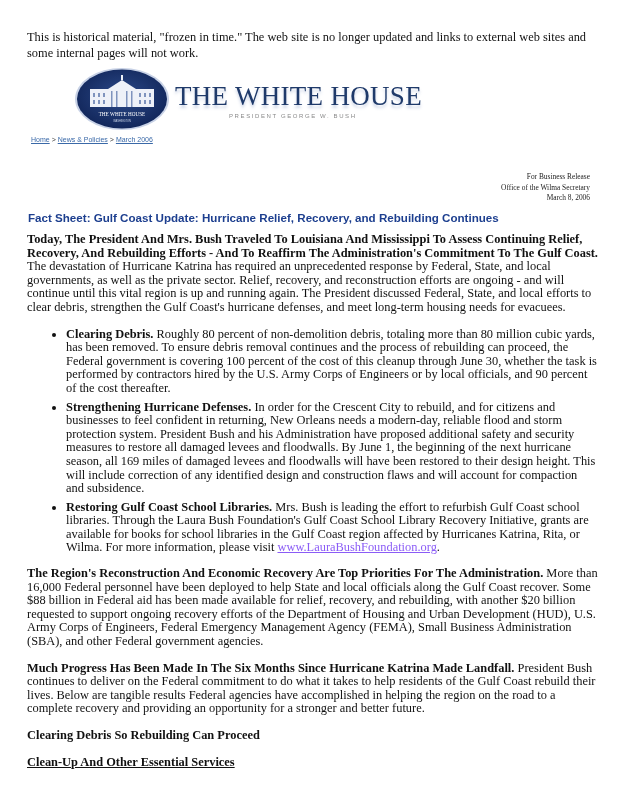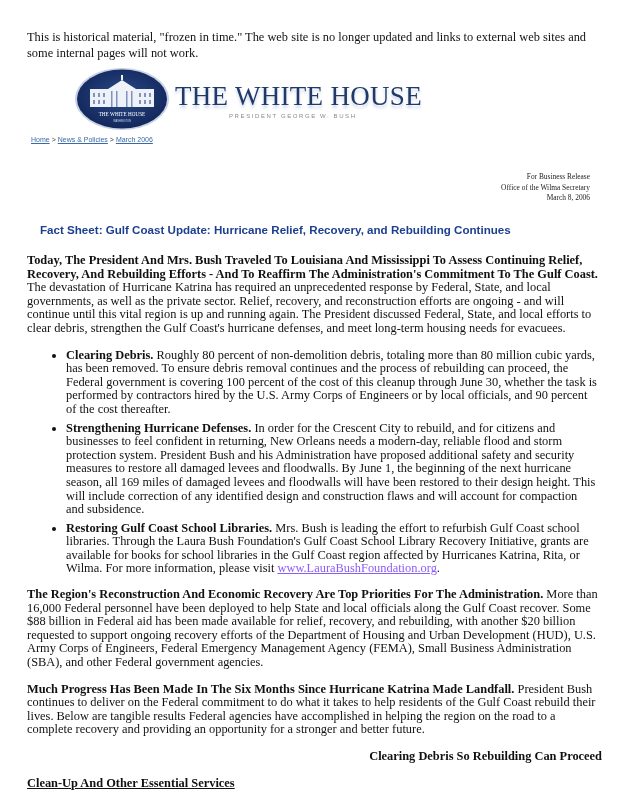--- a/index.html
+++ b/index.html
@@ -36,29 +36,29 @@
     .release {
       position: absolute; right: 28px; top: 172px; text-align: right;
       font-size: 7.4px; line-height: 10.6px; color: #222;
     }
     .headline {
       position: absolute; left: 28px; top: 211px; white-space: nowrap;
       font-family: "Liberation Sans", sans-serif; font-weight: bold;
       font-size: 11.6px; color: #1d3f8f;
     }
     .content {
-      position: absolute; left: 27px; top: 254px; width: 575px;
+      position: absolute; left: 27px; top: 233px; width: 575px;
       font-size: 12.4px; line-height: 13.6px;
     }
     .content p { margin: 0 0 13px 0; }
     .content b { font-weight: bold; }
     .content ul { margin: 0 0 12px 0; padding-left: 34px; }
     .content li { margin: 5px; }
     .content a { color: #8b5cf6; }
-    .center-head { text-align: right; font-weight: bold; margin: 0 0 13px 0; }
+    .center-head { text-align: left; font-weight: bold; margin: 0 0 13px 0; }
     .sub-head { font-weight: bold; text-decoration: underline; margin: 0; }
   </style>
 </head>
 <body>
 
 <div class="notice">This is historical material, "frozen in time." The web site is no longer updated and links to external web sites and some internal pages will not work.</div>
 
 <div class="logo">
   <svg class="seal" viewBox="0 0 96 64">
     <defs>
@@ -104,21 +104,21 @@
   <span>&gt;</span>
   <a href="#">March 2006</a>
 </div>
 
 <div class="release">
   <div>For Business Release</div>
   <div>Office of the Wilma Secretary</div>
   <div>March 8, 2006</div>
 </div>
 
-<h1 class="headline" style="margin:12px;">Fact Sheet: Gulf Coast Update: Hurricane Relief, Recovery, and Rebuilding Continues</h1>
+<h1 class="headline" style="margin:0;">Fact Sheet: Gulf Coast Update: Hurricane Relief, Recovery, and Rebuilding Continues</h1>
 
 <div class="content">
   <p><b>Today, The President And Mrs. Bush Traveled To Louisiana And Mississippi To Assess Continuing Relief, Recovery, And Rebuilding Efforts - And To Reaffirm The Administration's Commitment To The Gulf Coast.</b><span> The devastation of Hurricane Katrina has required an unprecedented response by Federal, State, and local governments, as well as the private sector. Relief, recovery, and reconstruction efforts are ongoing - and will continue until this vital region is up and running again. The President discussed Federal, State, and local efforts to clear debris, strengthen the Gulf Coast's hurricane defenses, and meet long-term housing needs for evacuees.</span></p>
 
   <ul>
     <li><b>Clearing Debris.</b><span> Roughly 80 percent of non-demolition debris, totaling more than 80 million cubic yards, has been removed. To ensure debris removal continues and the process of rebuilding can proceed, the Federal government is covering 100 percent of the cost of this cleanup through June 30, whether the task is performed by contractors hired by the U.S. Army Corps of Engineers or by local officials, and 90 percent of the cost thereafter.</span></li>
     <li><b>Strengthening Hurricane Defenses.</b><span> In order for the Crescent City to rebuild, and for citizens and businesses to feel confident in returning, New Orleans needs a modern-day, reliable flood and storm protection system. President Bush and his Administration have proposed additional safety and security measures to restore all damaged levees and floodwalls. By June 1, the beginning of the next hurricane season, all 169 miles of damaged levees and floodwalls will have been restored to their design height. This will include correction of any identified design and construction flaws and will account for compaction and subsidence.</span></li>
     <li><b>Restoring Gulf Coast School Libraries.</b><span> Mrs. Bush is leading the effort to refurbish Gulf Coast school libraries. Through the Laura Bush Foundation's Gulf Coast School Library Recovery Initiative, grants are available for books for school libraries in the Gulf Coast region affected by Hurricanes Katrina, Rita, or Wilma. For more information, please visit </span><a href="#">www.LauraBushFoundation.org</a><span>.</span></li>
   </ul>
 

